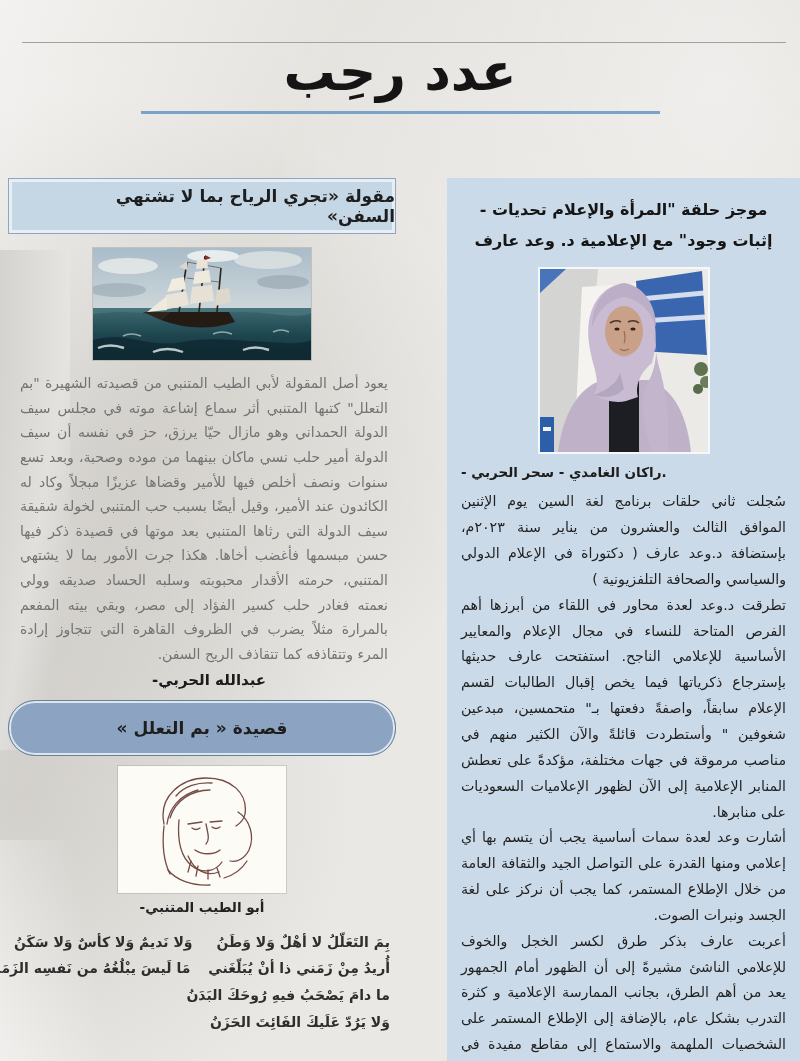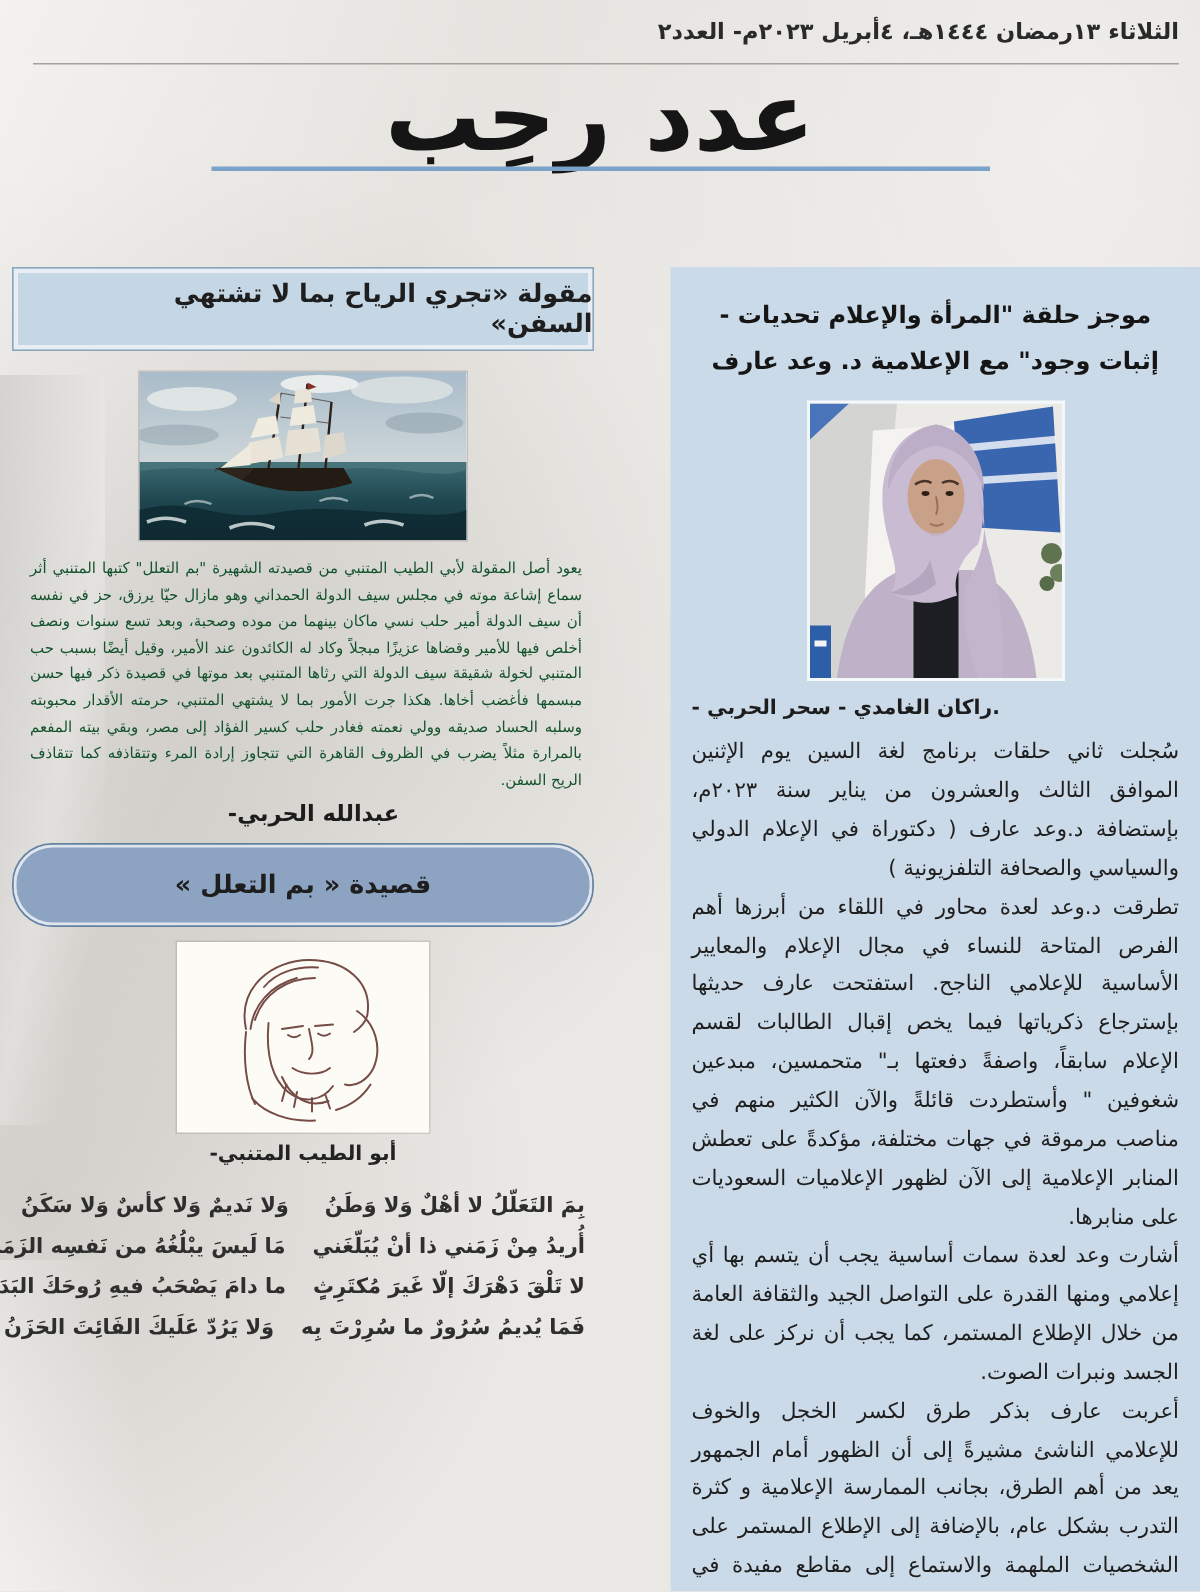--- a/index.html
+++ b/index.html
@@ -18,33 +18,33 @@
   .crease{position:absolute;pointer-events:none;}
   .crease-1{left:0;top:250px;width:70px;height:500px;
     background:linear-gradient(100deg, rgba(120,116,110,.18), rgba(255,255,255,.25) 55%, rgba(0,0,0,0) 80%);}
   .crease-2{left:0;top:840px;width:120px;height:221px;
     background:linear-gradient(80deg, rgba(255,255,255,.45), rgba(0,0,0,0) 70%);}
 
   .header-row{position:absolute;top:12px;left:22px;right:14px;display:flex;
     justify-content:space-between;direction:rtl;font-size:15px;font-weight:bold;color:#2a2a2a;}
   .header-rule{position:absolute;top:42px;left:22px;right:14px;border-top:1px solid #a3a19c;}
   .page-title{position:absolute;top:42px;left:0;width:100%;text-align:center;
-    font-size:64px;font-weight:bold;color:#151515;letter-spacing:-1px;}
+    font-size:52px;font-weight:bold;color:#151515;letter-spacing:-1px;}
   .title-underline{position:absolute;top:111px;left:141px;width:519px;height:3px;
     background:#7ba2c9;}
 
   
   .col-left{position:absolute;left:8px;top:178px;width:388px;}
   .head-box{height:56px;display:flex;align-items:center;justify-content:center;
     direction:rtl;font-size:17px;font-weight:bold;color:#1e1e1e;box-sizing:border-box;}
   .box-light{background:#c5d6e5;border:1px solid #8ba6bd;box-shadow:inset 0 0 0 3px rgba(250,251,252,.65);padding-left:48px;}
   .box-slate{background:#8ca4c1;border:1px solid #64819f;box-shadow:inset 0 0 0 2px rgba(250,251,252,.75);}
   .ship-figure{display:block;width:218px;height:112px;margin:14px auto 0;box-shadow:0 0 0 1px rgba(100,100,100,.25);}
   .article{margin:11px 8px 0 12px;direction:rtl;text-align:justify;text-align-last:right;
-    font-size:10px;line-height:1.76;color:#14532d;}
+    font-size:14px;line-height:1.76;color:#737373;}
   .sig{direction:ltr;text-align:center;font-weight:bold;font-size:15px;color:#1c1c1c;}
   .article-sig{margin:4px 0 0 14px;}
   .poem-head{margin-top:11px;border-radius:27px;}
   .poet-figure{display:block;width:168px;height:127px;margin:10px auto 0;box-shadow:0 0 0 1px rgba(130,120,115,.25);}
   .poet-caption{margin-top:6px;text-align:center;direction:ltr;font-weight:bold;font-size:13.5px;color:#222;}
   .poem{margin:14px 6px 0 6px;direction:rtl;}
   .verse{display:flex;justify-content:space-between;font-size:14px;font-weight:bold;
     line-height:1.92;color:#2e2e2e;gap:18px;}
   .verse span{white-space:nowrap;}
 
@@ -61,21 +61,20 @@
     font-size:14.2px;line-height:1.82;color:#1f1f1f;}
   .body-text p{margin:0;}
 </style>
 </head>
 <body>
 
 <div class="crease crease-1"></div>
 <div class="crease crease-2"></div>
 
 <div class="header-row">
-  <span>الثلاثاء ١٣رمضان ١٤٤٤هـ، ٤أبريل ٢٠٢٣م- العدد٢</span>
 </div>
 <div class="header-rule"></div>
 <div class="page-title">عدد رحِب</div>
 <div class="title-underline"></div>
 
 <div class="col-left">
 
   <div class="head-box box-light">
     <span>مقولة «تجري الرياح بما لا تشتهي السفن»</span>
   </div>
@@ -152,25 +151,23 @@
   <div class="poem">
     <div class="verse">
       <span>بِمَ التَعَلّلُ لا أهْلٌ وَلا وَطَنُ</span>
       <span>وَلا نَديمٌ وَلا كأسٌ وَلا سَكَنُ</span>
     </div>
     <div class="verse">
       <span>أُريدُ مِنْ زَمَني ذا أنْ يُبَلّغَني</span>
       <span>مَا لَيسَ يبْلُغُهُ من نَفسِه الزَمَنُ</span>
     </div>
     <div class="verse">
-      <span>لا تَلْقَ دَهْرَكَ إلّا غَيرَ مُكتَرِثٍ</span>
       <span>ما دامَ يَصْحَبُ فيهِ رُوحَكَ البَدَنُ</span>
     </div>
     <div class="verse">
-      <span>فَمَا يُديمُ سُرُورٌ ما سُرِرْتَ بِه</span>
       <span>وَلا يَرُدّ عَلَيكَ الفَائِتَ الحَزَنُ</span>
     </div>
   </div>
 
 </div>
 
 <div class="col-right">
 
   <div class="headline">موجز حلقة "المرأة والإعلام تحديات - إثبات وجود" مع الإعلامية د. وعد عارف</div>
 

